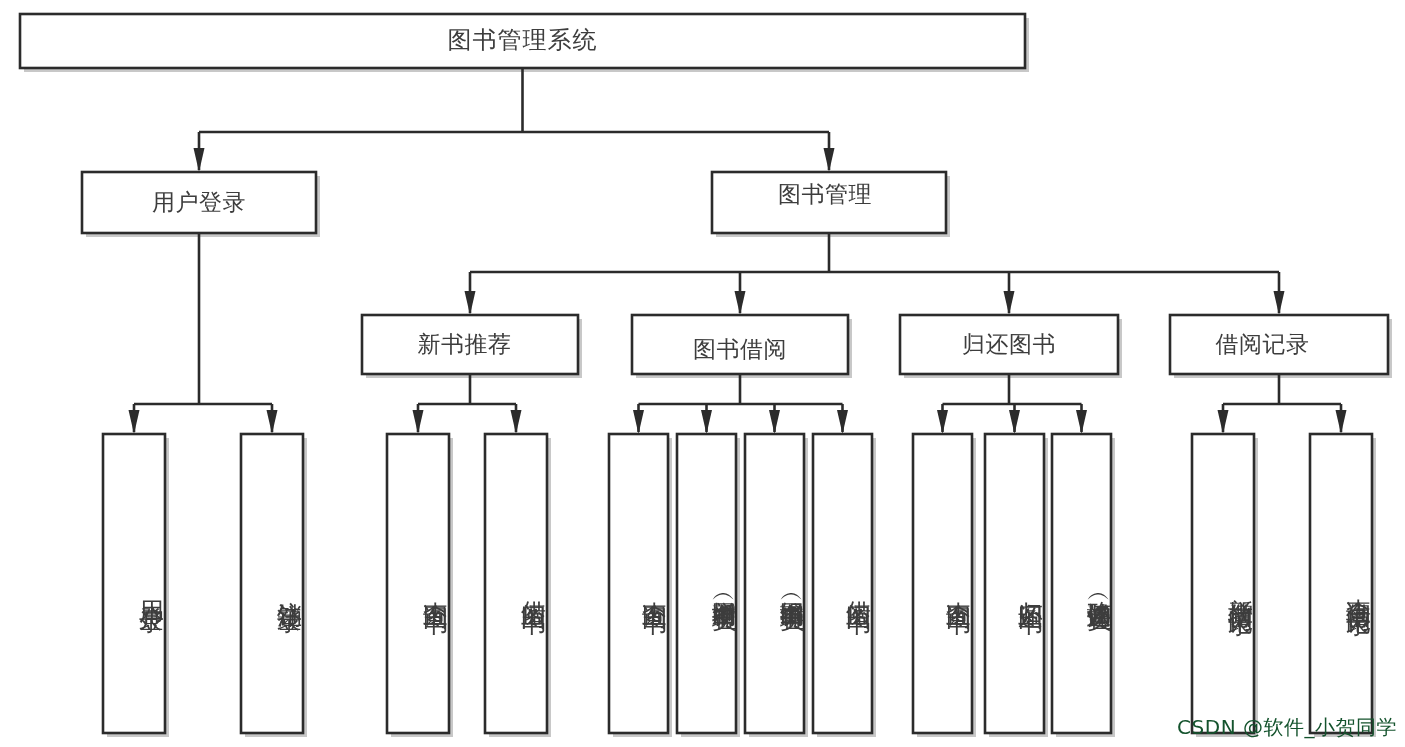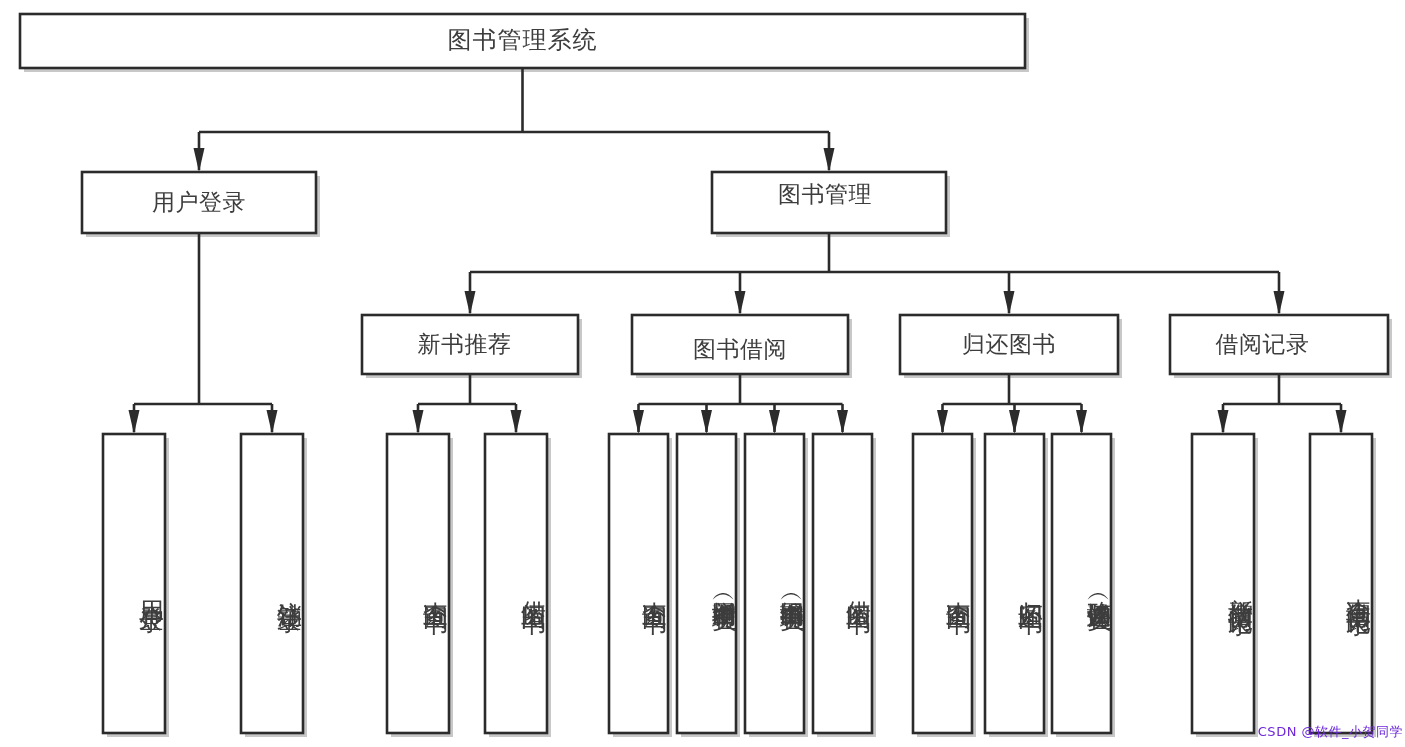--- a/index.html
+++ b/index.html
@@ -71,24 +71,24 @@
     justify-content: center;
     padding-top: 6px;
     box-sizing: border-box;
   }
   .label-v.compact {
     letter-spacing: 1px;
     font-size: 24px;
   }
   .watermark {
     position: absolute;
-    right: 2px;
+    right: 8px;
     bottom: 6px;
-    font-size: 13px;
-    color: #6d28d9;
+    font-size: 20px;
+    color: #14532d;
     font-family: "DejaVu Sans", "Liberation Sans", sans-serif;
     white-space: nowrap;
     letter-spacing: 0.5px;
   }
 </style>
 </head>
 <body>
 
 <div id="diagram-root">
 

